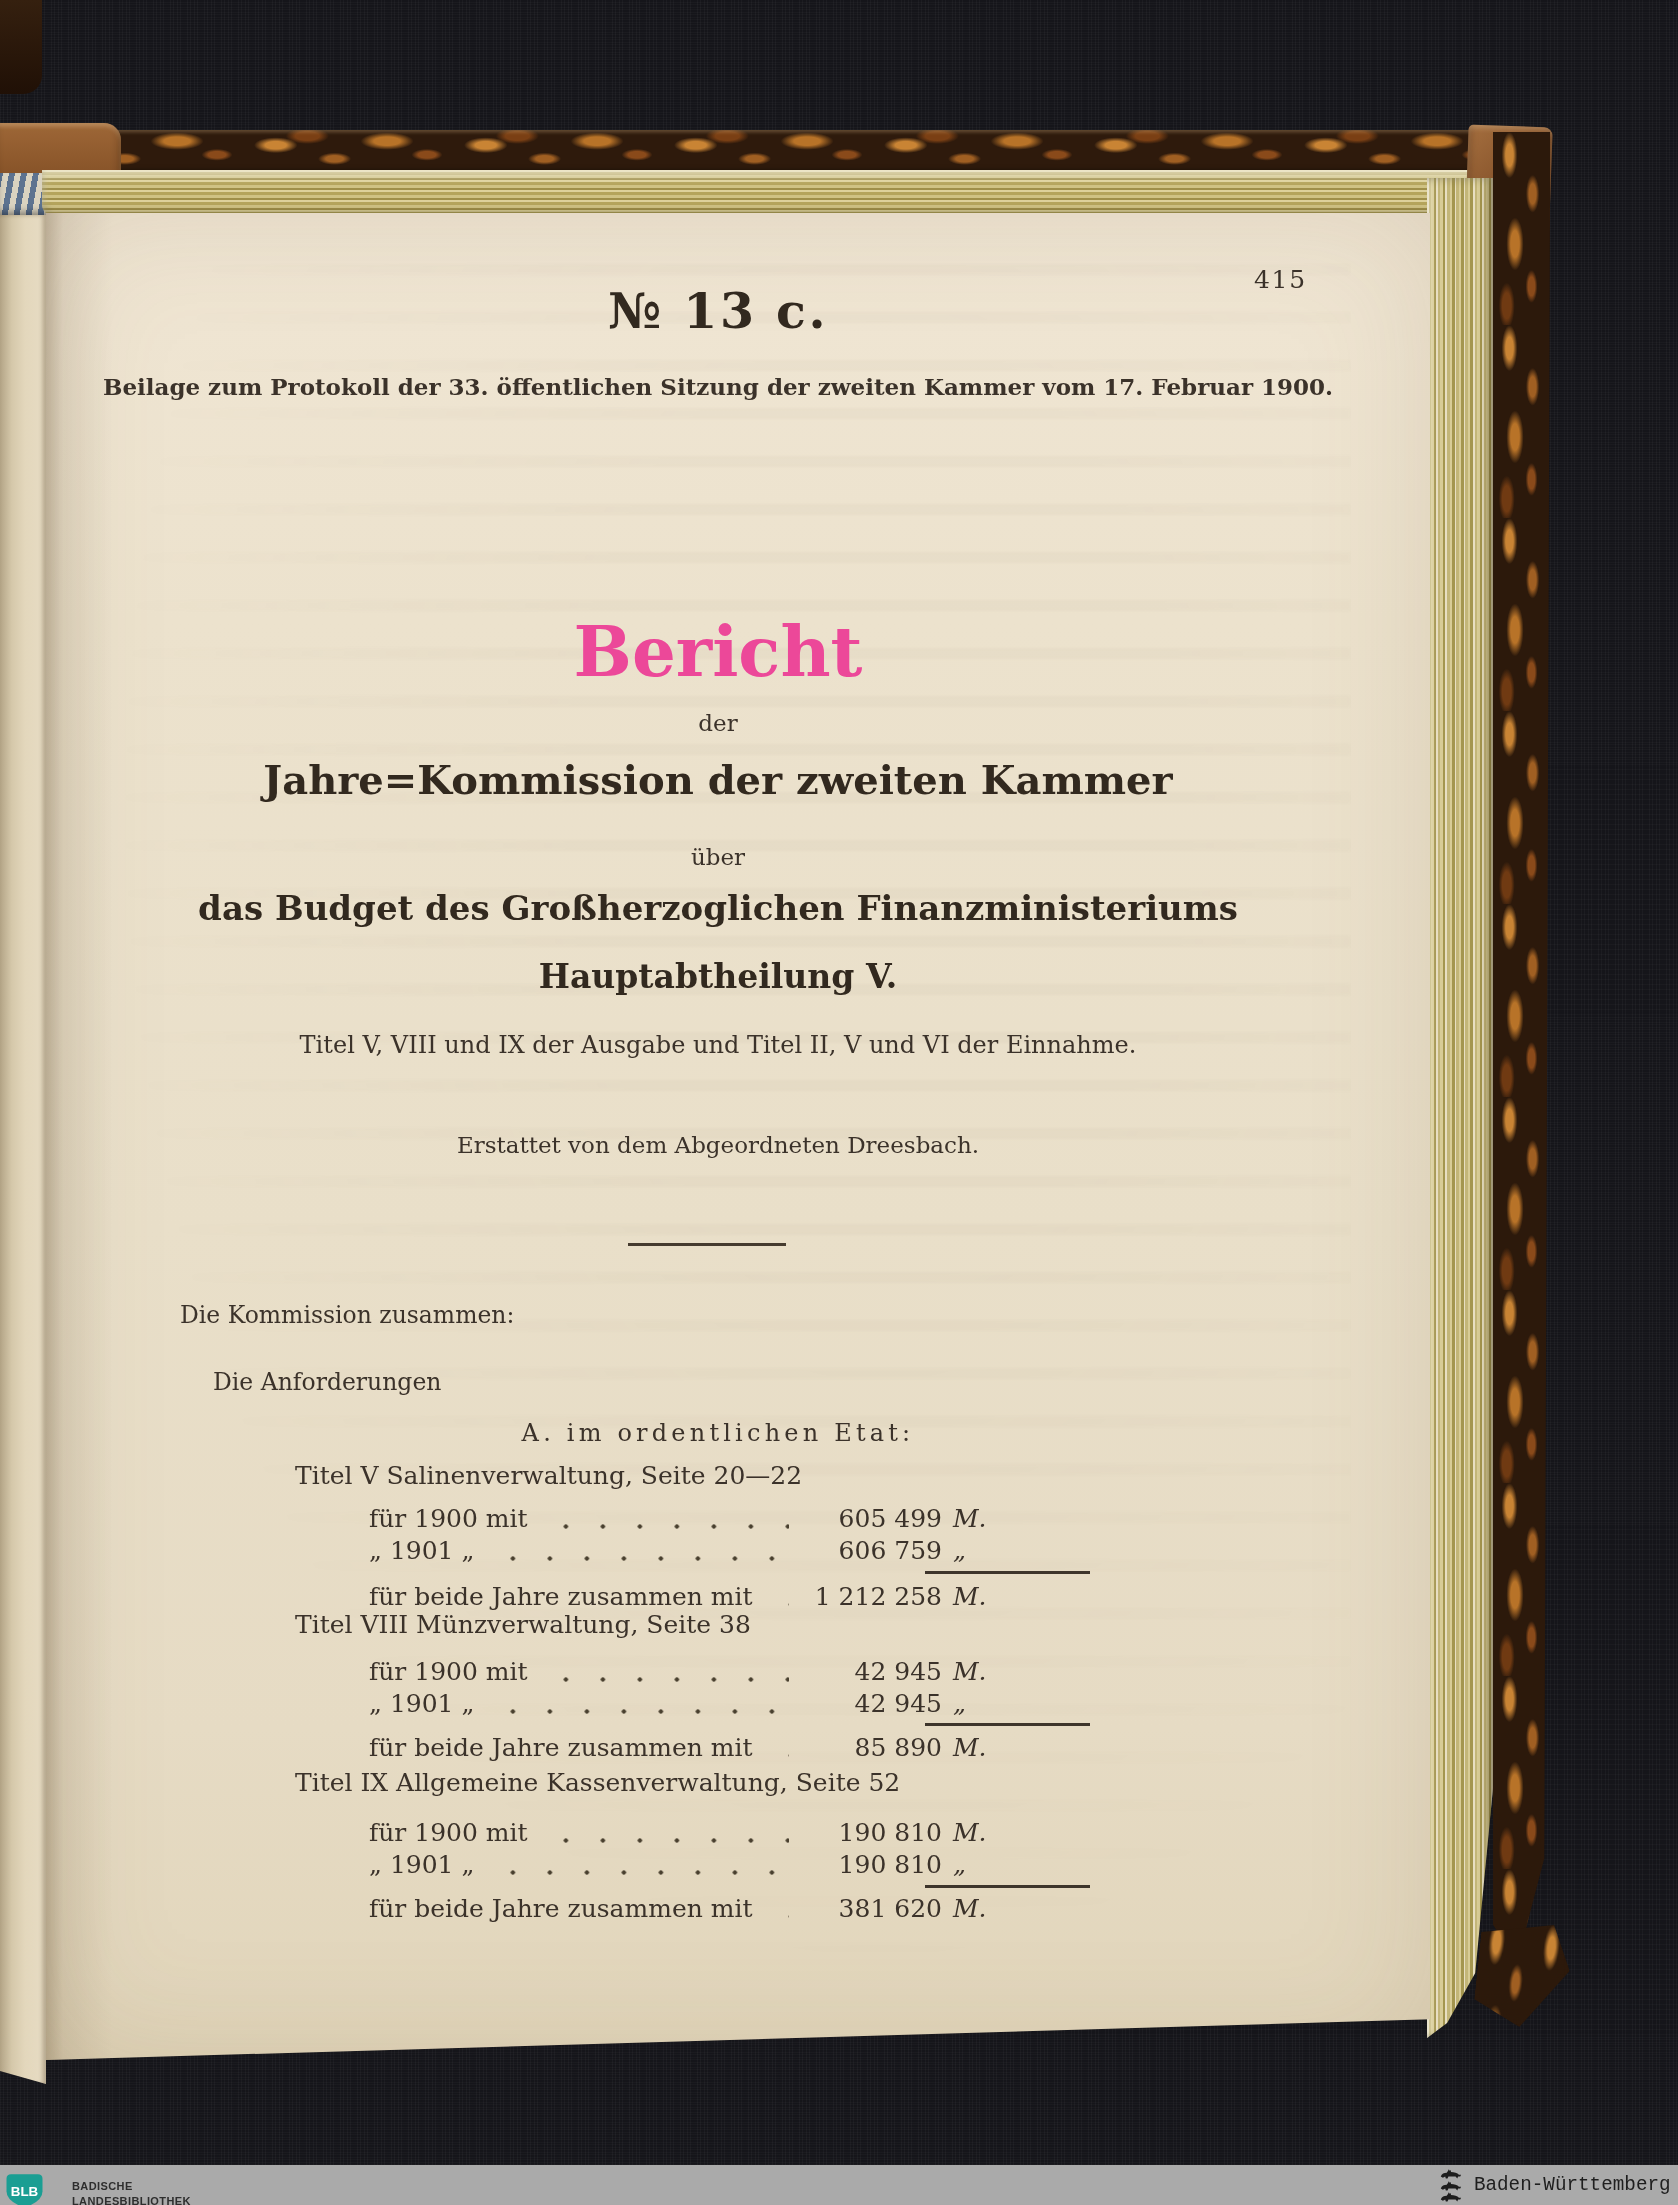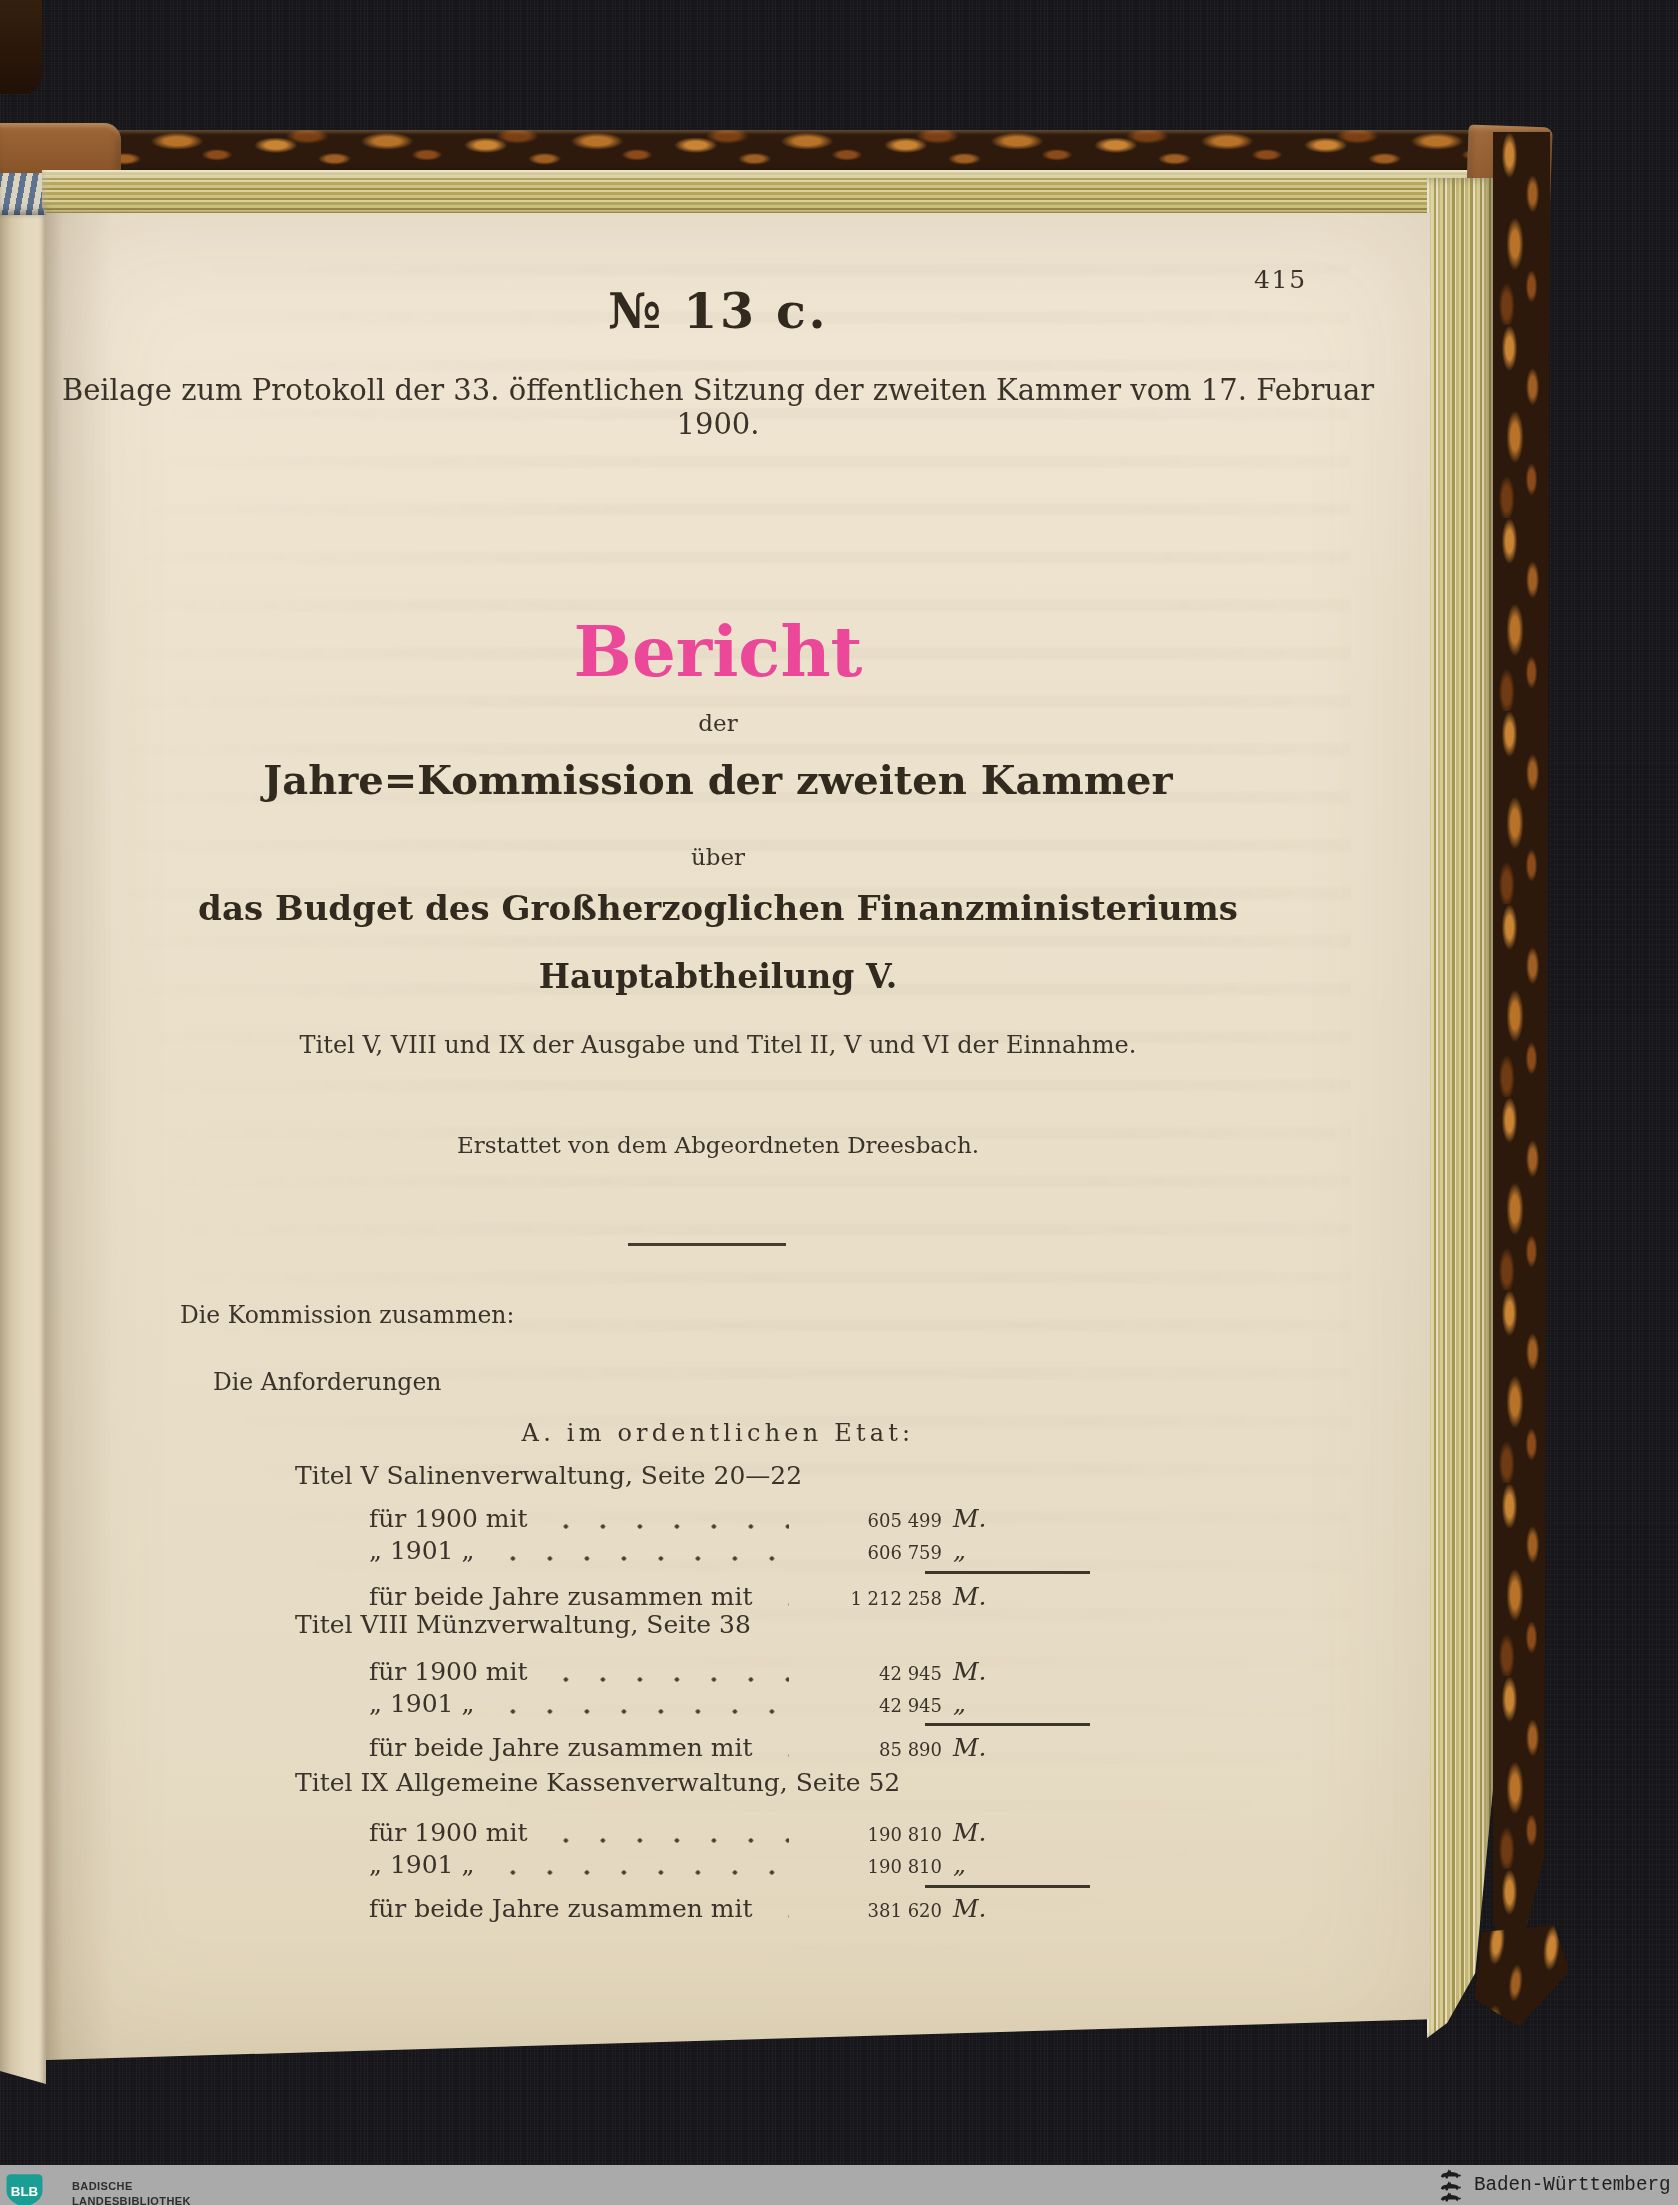--- a/index.html
+++ b/index.html
@@ -79,42 +79,42 @@
     background-image:
       repeating-linear-gradient(0deg, transparent 0 26px, rgba(128,108,82,.09) 26px 37px, transparent 37px 48px);
     -webkit-mask-image:radial-gradient(ellipse at 62% 32%, #000 28%, transparent 72%);
     mask-image:radial-gradient(ellipse at 62% 32%, #000 28%, transparent 72%); }
 
   
   .t { position:absolute; color:#3b322a; font-family:"DejaVu Serif", serif; white-space:nowrap; }
   .center { left:50px; width:1336px; text-align:center; white-space:normal; }
   .pageno   { left:1254px; top:265px; font-size:25px; letter-spacing:1.7px; }
   .docno    { top:282px; font-size:49px; font-weight:bold; letter-spacing:2.5px; color:#32291f; }
-  .subtitle { top:373px; font-size:29px; }
+  .subtitle { top:373px; font-size:23px;font-weight:bold; }
   .bericht  { top:611px; font-size:69px; font-weight:bold; color:#ec4899; }
   .der      { top:710px; font-size:23px; }
   .kommis   { top:756px; font-size:40px; font-weight:bold; color:#32291f; }
   .ueber    { top:844px; font-size:23px; }
   .budgetl  { top:888px; font-size:34px; font-weight:bold; color:#32291f; }
   .hauptabt { top:957px; font-size:33px; font-weight:bold; color:#32291f; }
   .titell   { top:1031px; font-size:24px; }
   .erstatt  { top:1132px; font-size:23px; }
   .midrule  { left:628px; top:1243px; width:158px; height:3.4px; background:#453b2f; }
   .beantragt{ left:180px; top:1301px; font-size:23.5px; }
   .anford   { left:213px; top:1368px; font-size:23.5px; }
   .sectiona { top:1419px; font-size:24px; letter-spacing:4.2px; }
 
   .bh { position:absolute; left:295px; font-size:25px; color:#3b322a; white-space:nowrap; }
   .brow { position:absolute; left:369px; width:623px; display:flex; align-items:baseline;
           font-size:25px; color:#3b322a; }
   .brow .lbl { white-space:nowrap; }
   .brow .dots { flex:1; align-self:flex-end; height:20px; margin:0 5px 4.2px 11.8px;
     background-image:radial-gradient(circle, #49402f 1.9px, transparent 2.4px);
     background-size:37px 5px; background-repeat:repeat-x; background-position:8.4px bottom; }
-  .brow .amt { width:148px; text-align:right; font-size:18px; white-space:nowrap; }
+  .brow .amt { width:148px; text-align:right; font-size:25px; white-space:nowrap; }
   .brow .unit { width:50px; padding-left:11px; font-style:italic; font-size:25px; }
   .sumrule { position:absolute; left:925px; width:165px; height:3.4px; background:#3e352b; }
 
   
   .footer { left:0; top:2165px; width:1679px; height:40px; background:#aaaaaa;
     display:flex; align-items:center; justify-content:space-between; padding:0 8.4px 0 5px;
     font-family:"Liberation Sans", sans-serif; }
   .f-left { display:flex; align-items:flex-end; gap:28px; }
   .blb-badge { width:39px; height:36px; display:block; }
   .blb-name { color:#2e2e2e; font-weight:bold; font-size:11px; line-height:15px; letter-spacing:0.4px;margin-top:17px; }

